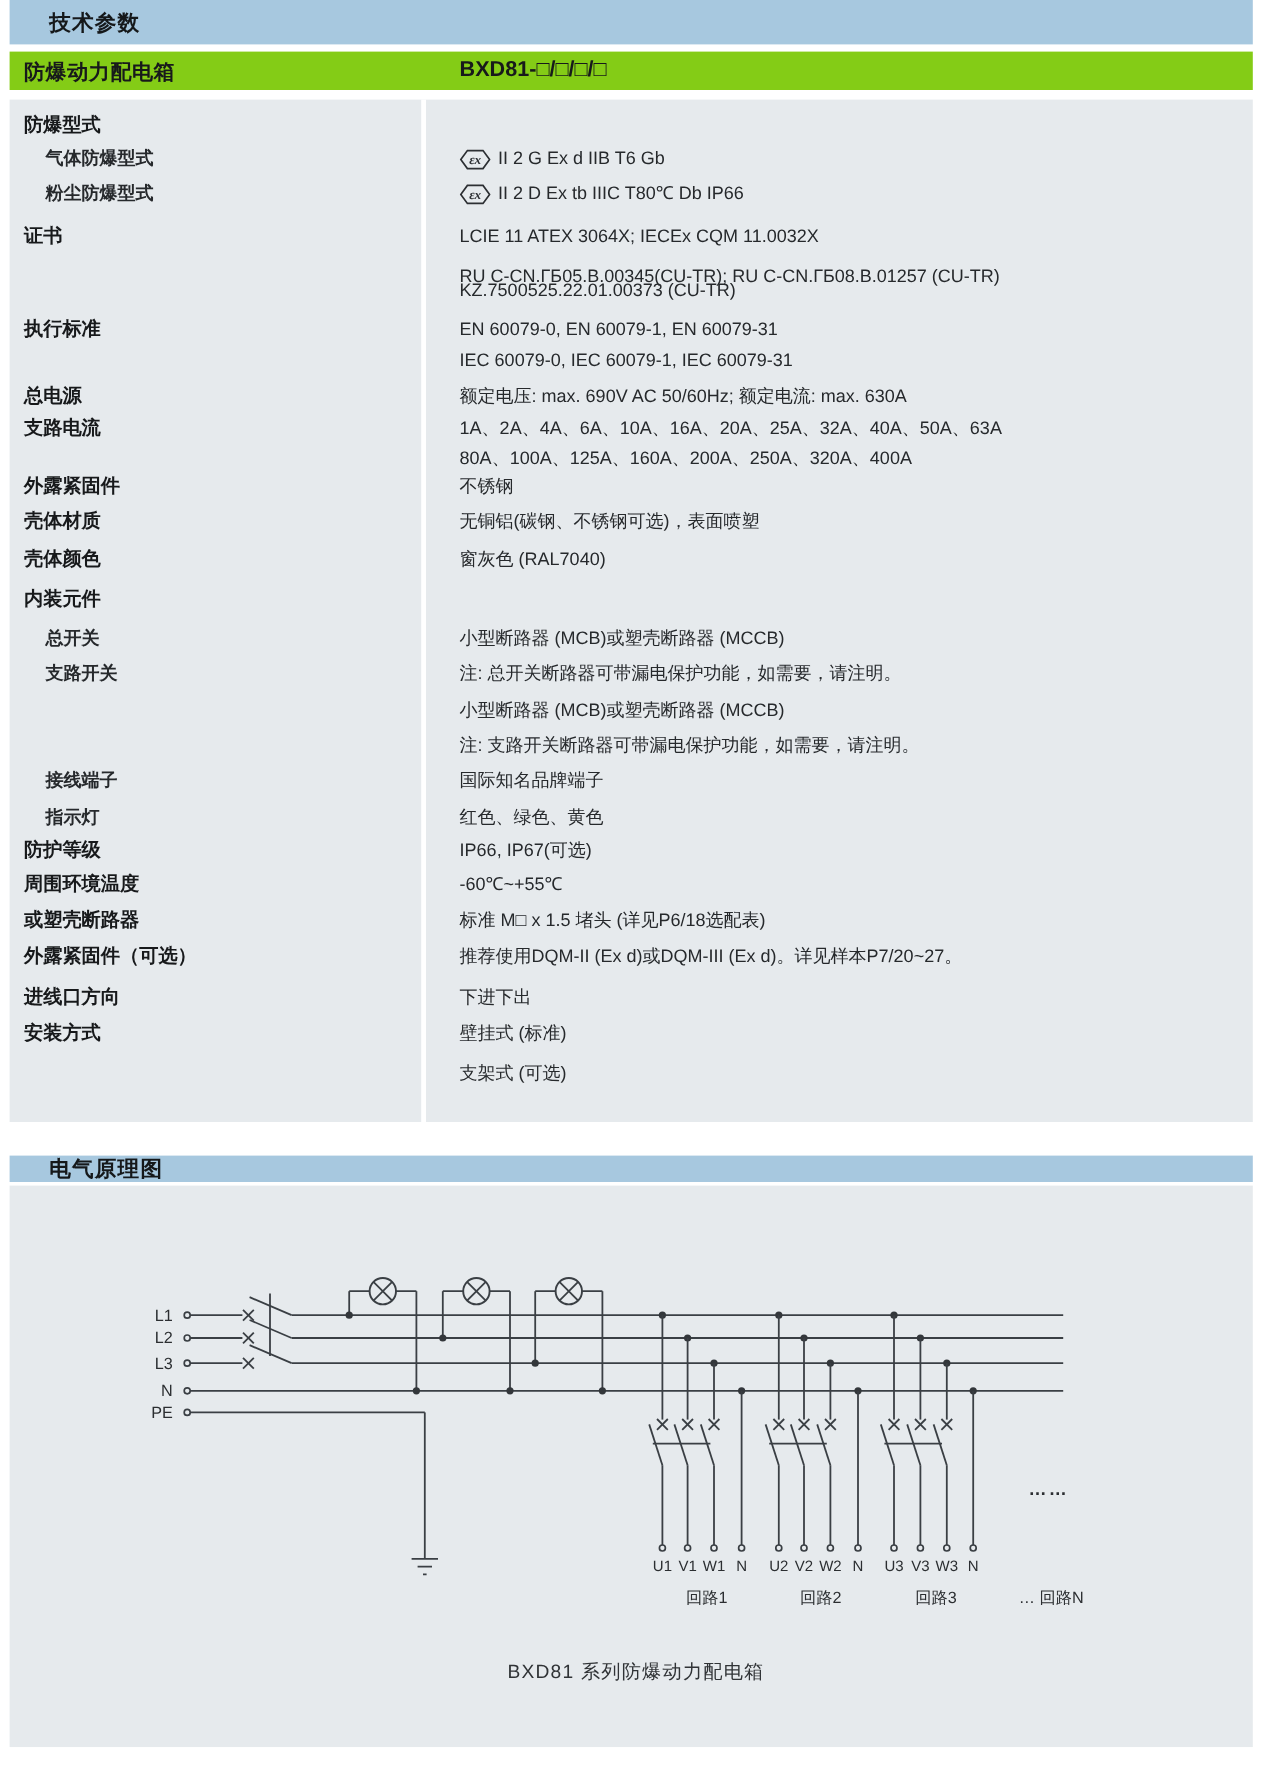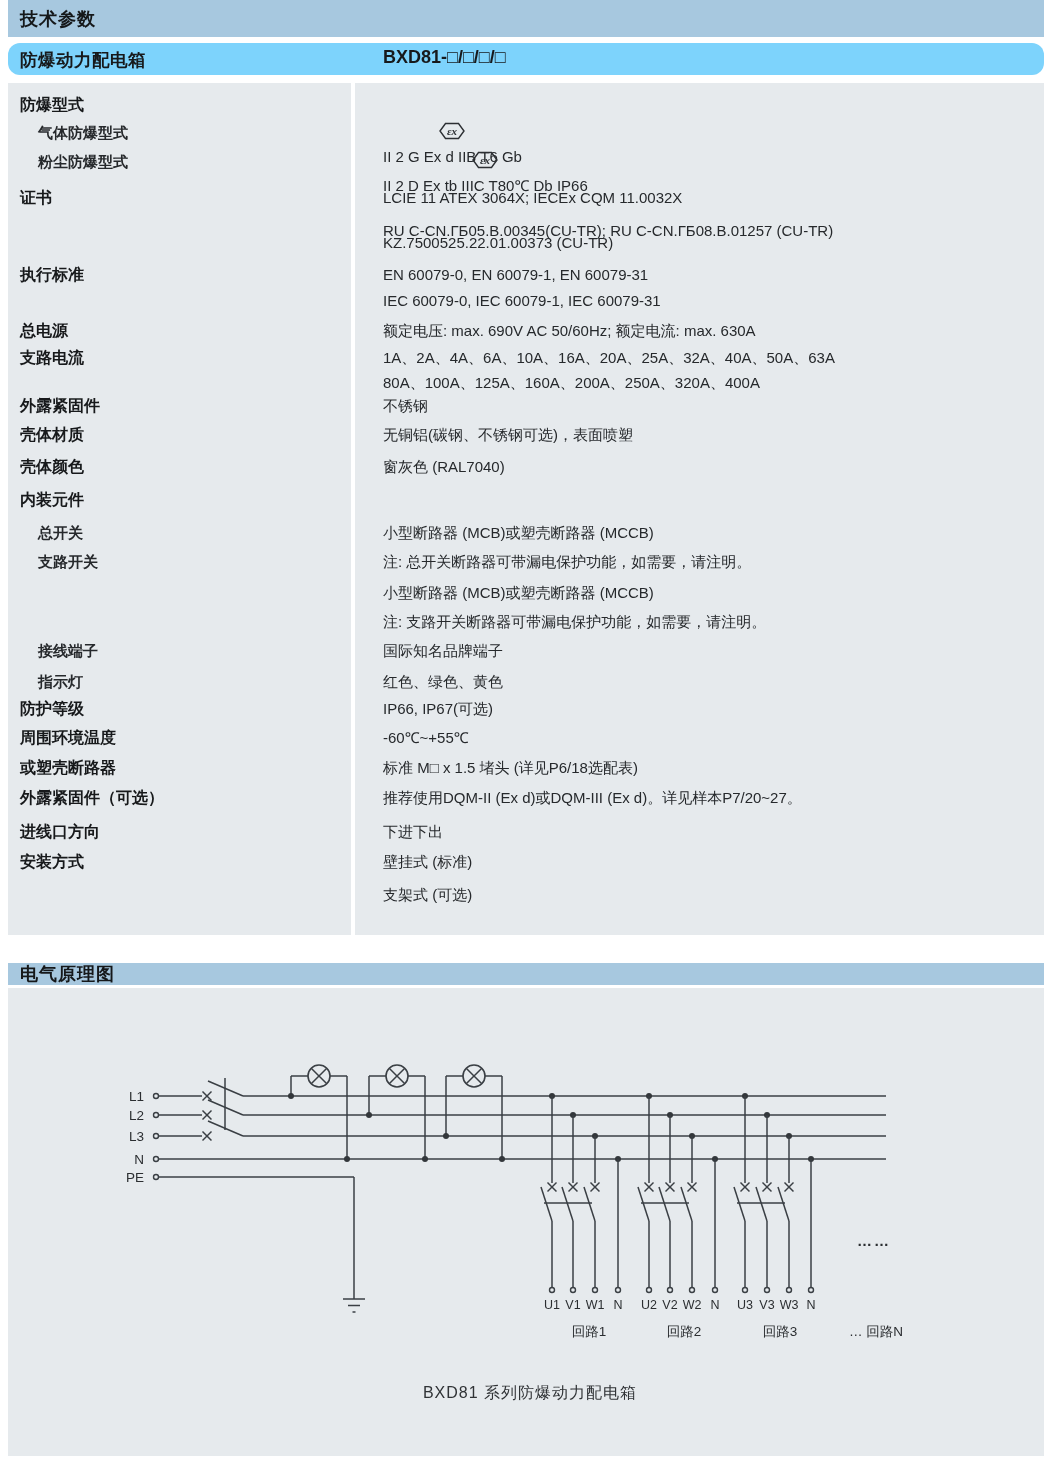--- a/index.html
+++ b/index.html
@@ -1,29 +1,29 @@
 <!DOCTYPE html>
 <html><head>
 <meta charset="utf-8">
 <style>
   html,body{margin:0;padding:0;background:#fff;}
   body{width:1052px;font-family:"Liberation Sans",sans-serif;color:#1f1f1f;-webkit-font-smoothing:antialiased;}
   .wrap{width:1036px;margin:0 8px;}
-  .bar{height:37px;background:#a7c8df;display:flex;align-items:center;}
+  .bar{height:37px;background:#a7c8df;display:flex;align-items:center;padding-left:21px;}
   .bar span{font-size:18px;font-weight:bold;color:#15181a;padding-left:12px;letter-spacing:1px;}
   .bar2{height:22px;margin-top:28px;}
-  .titlerow{height:32px;margin-top:6px;background:#7dd3fc;position:relative;border-radius:12px;}
+  .titlerow{height:32px;margin-top:6px;background:#84cc16;position:relative;}
   .titlerow .pname{position:absolute;left:12px;top:5px;font-size:17.5px;font-weight:bold;color:#17191b;letter-spacing:.5px;}
   .titlerow .pmodel{position:absolute;left:375px;top:4px;font-size:18px;font-weight:bold;color:#17191b;}
   .tblock{height:852px;margin-top:8px;background:#e6eaed;position:relative;}
   .vdiv{position:absolute;left:343px;top:0;bottom:0;width:4px;background:#fff;}
   .tr{position:absolute;left:0;right:0;height:22px;line-height:22px;padding-left:48px;}
   .lb{position:absolute;left:12px;font-size:16px;font-weight:bold;color:#17191b;white-space:nowrap;}
   .lb.ind{left:30px;font-size:15px;font-weight:bold;color:#26292c;}
-  .vl{position:absolute;left:375px;font-size:15px;color:#26292c;white-space:nowrap;flex-direction:column;}
+  .vl{position:absolute;left:375px;font-size:15px;color:#26292c;white-space:nowrap;}
   .vex{display:flex;align-items:center;gap:6px;}
   .exicon{flex:0 0 auto;display:inline-block;}
   .exicon polygon{fill:none;stroke:#2c2f33;stroke-width:1.4;}
   .exicon text{font-size:11px;font-style:italic;font-weight:bold;fill:#2c2f33;font-family:"Liberation Serif",serif;}
   .sblock{height:468px;margin-top:3px;background:#e6eaed;position:relative;}
   .sblock svg{position:absolute;left:0;top:0;}
   .cd line, .cd polyline{stroke:#3a3f44;stroke-width:1.5;fill:none;}
   .cd .oc{fill:#e6eaed;stroke:#3a3f44;stroke-width:1.4;}
   .cd .dot{fill:#33373b;stroke:none;}
   .cd .lampc{fill:#e6eaed;stroke:#3a3f44;stroke-width:1.6;}

